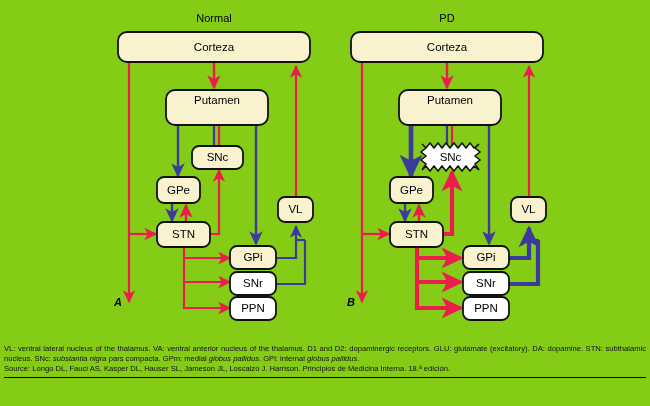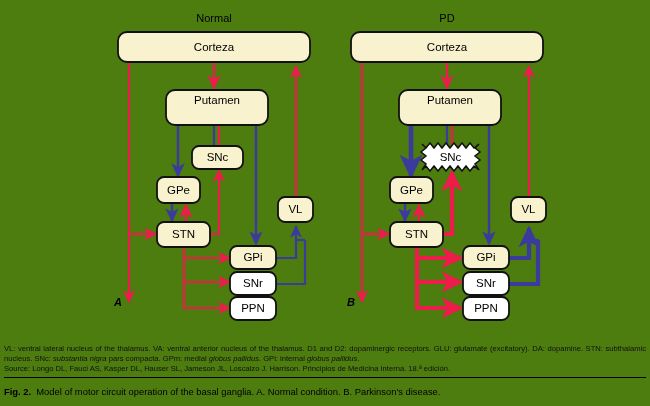--- a/index.html
+++ b/index.html
@@ -1,17 +1,17 @@
 <!DOCTYPE html>
 <html><head>
 <meta charset="utf-8">
 <style>
   html,body{margin:0;padding:0;background:#ffffff;}
   body{width:650px;height:406px;font-family:"Liberation Sans",sans-serif;color:#000;}
-  #root{position:relative;width:650px;height:406px;overflow:hidden;background:#4d7c0f;}
+  #root{position:relative;width:650px;height:406px;overflow:hidden;background:#84cc16;}
   #diagram{position:absolute;left:0;top:0;width:650px;height:330px;}
   .panel-title{font-size:11px;fill:#000;text-anchor:middle;font-family:"Liberation Sans",sans-serif;}
   .node-label{font-size:11.5px;fill:#000;text-anchor:middle;dominant-baseline:middle;font-family:"Liberation Sans",sans-serif;}
   .panel-letter{font-size:11px;font-weight:bold;font-style:italic;fill:#000;font-family:"Liberation Sans",sans-serif;}
   .legend{position:absolute;left:4px;top:344px;width:642px;font-size:7.6px;line-height:10.2px;color:#111;font-family:"Liberation Sans",sans-serif;text-align:justify;}
   .legend i{}
   .rule{position:absolute;left:4px;top:377px;width:642px;height:1px;background:#000;}
   .figcap{position:absolute;left:4px;top:386px;width:642px;font-size:9.4px;color:#000;font-family:"Liberation Sans",sans-serif;}
   .figcap b{font-weight:bold;}
 </style>
@@ -197,15 +197,14 @@
       </g>
 
       <text class="panel-letter" x="114" y="306">B</text>
     </g>
   </svg>
 
   <div class="legend"><span>VL: ventral lateral nucleus of the thalamus. VA: ventral anterior nucleus of the thalamus. D1 and D2: dopaminergic receptors. GLU: glutamate (excitatory). DA: dopamine. STN: subthalamic nucleus. SNc: </span><i>substantia nigra</i><span> pars compacta. GPm: medial </span><i>globus pallidus</i><span>. GPi: internal </span><i>globus pallidus</i><span>.</span><br><span>Source: Longo DL, Fauci AS, Kasper DL, Hauser SL, Jameson JL, Loscalzo J. Harrison. Principios de Medicina Interna. 18.ª edición.</span></div>
 
   <div class="rule"></div>
 
-  <div class="figcap"><b>Fig. 2.</b>&nbsp;&nbsp;<span>Model of motor circuit operation of the basal ganglia. A. Normal condition. B. Parkinson's disease.</span></div>
 
 </div>
 
 </body></html>

